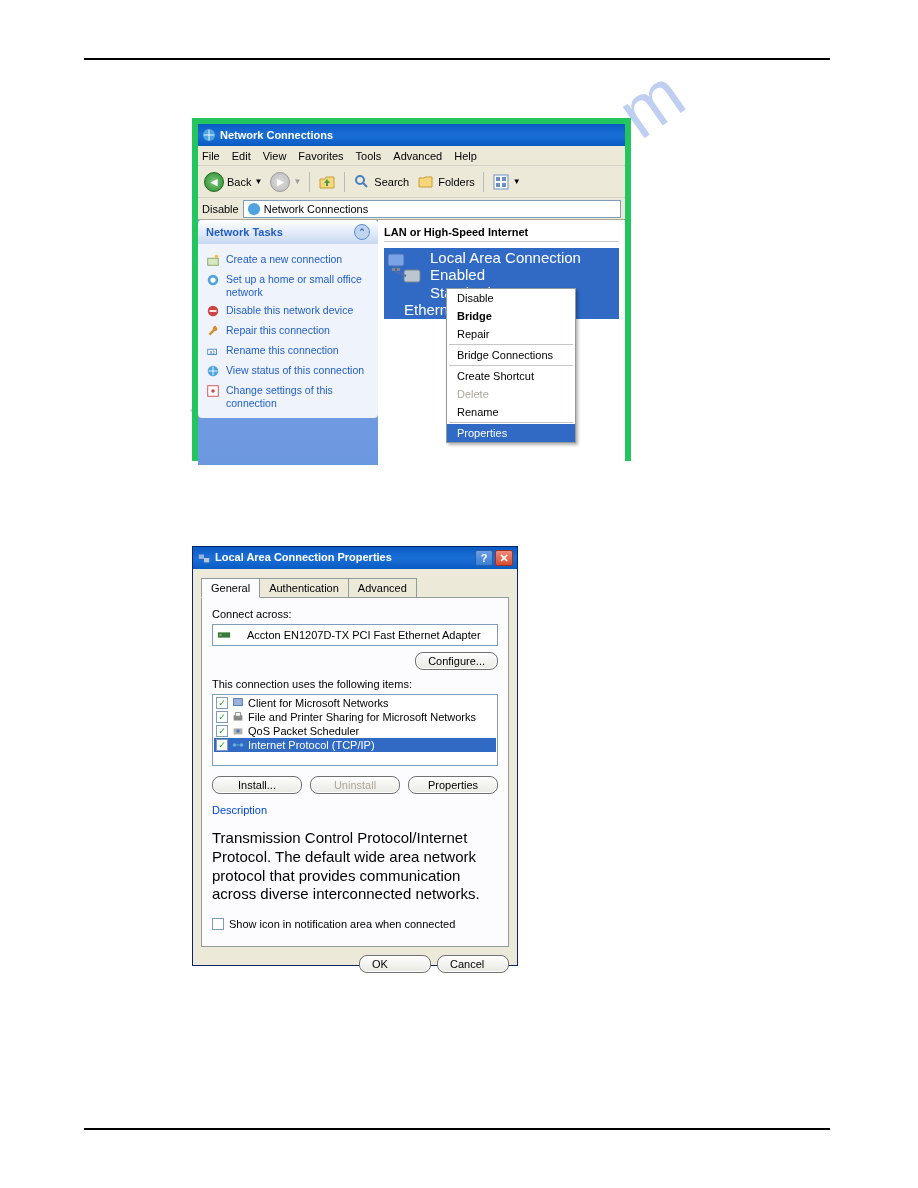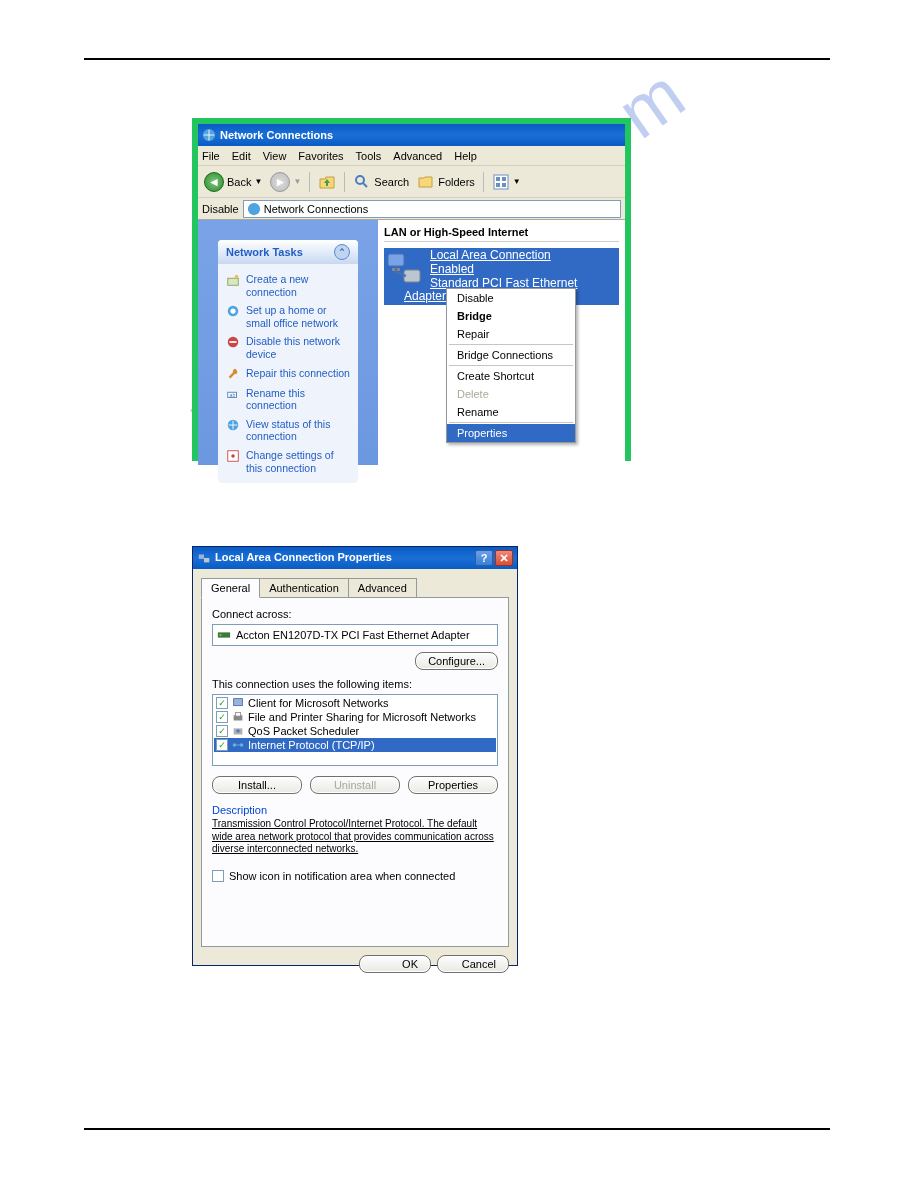--- a/index.html
+++ b/index.html
@@ -16,64 +16,64 @@
 .toolbar { background:#ece9d8; height:32px; display:flex; align-items:center; padding:0 6px; gap:8px; border-bottom:1px solid #d4d0c8; font-size:11px; }
 .btn-back { display:flex; align-items:center; gap:4px; }
 .circle-icon { width:20px; height:20px; border-radius:50%; display:flex; align-items:center; justify-content:center; color:#fff; font-size:12px; }
 .green { background: radial-gradient(#7fc97f,#2a8a2a); border:1px solid #1a6a1a; }
 .gray { background: radial-gradient(#ddd,#bbb); border:1px solid #999; }
 .tool-item { display:flex; align-items:center; gap:3px; }
 .tool-divider { width:1px; height:20px; background:#bbb; }
 .addressbar { background:#ece9d8; height:22px; display:flex; align-items:center; padding:0 4px; font-size:11px; gap:4px; border-bottom:1px solid #aca899; }
 .addr-input { flex:1; background:#fff; border:1px solid #7f9db9; height:18px; display:flex;align-items:center;padding:0 3px;gap:3px;}
 .win1-body { display:flex; height:245px; }
-.tasks-panel { width:180px; background: linear-gradient(#7aa3e7,#6c98e0); padding:20px; }
+.tasks-panel { width:180px; background: linear-gradient(#7aa3e7,#6c98e0); padding:0; }
 .tasks-box { background:#eff3fb; border-radius:4px; }
 .tasks-header { background: linear-gradient(#fff,#c7d8f2); color:#215dc6; font-size:11px; font-weight:bold; padding:4px 8px; border-radius:4px 4px 0 0; display:flex; justify-content:space-between; align-items:center; }
 .collapse-btn { width:16px;height:16px;border-radius:50%;background:#c0d3ef;border:1px solid #5a8cd6;display:flex;align-items:center;justify-content:center;font-size:9px;color:#3a6db3;}
 .tasks-list { padding:6px 8px; }
 .tasks-list a { display:flex; gap:6px; color:#215dc6; font-size:10.5px; text-decoration:none; padding:3px 0; align-items:flex-start; line-height:1.2;}
 .task-icon {width:14px;height:14px;flex-shrink:0;}
 .content-panel { flex:1; background:#fff; padding:6px; position:relative;}
 .section-head { font-size:11px; font-weight:bold; border-bottom:1px solid #ccc; padding-bottom:3px; margin-bottom:6px;}
 .conn-icon { float:left; width:40px; height:40px; margin-right:6px;}
-.conn-item { background:#316ac5; color:#fff; font-size:12px; padding:1px 20px; line-height:1.15;text-decoration:underline;}
+.conn-item { background:#316ac5; color:#fff; font-size:15px; padding:1px 20px; line-height:1.15;}
 .context-menu { position:absolute; top:68px; left:68px; width:130px; background:#fff; border:1px solid #919b9c; box-shadow:2px 2px 3px rgba(0,0,0,0.3); font-size:11px;}
 .context-menu .mi { padding:3px 10px; }
 .context-menu .mi.disabled { color:#aca899; }
 .context-menu .mi.bold { font-weight:bold; }
 .context-menu .sep { border-top:1px solid #c5c5c5; margin:1px 2px; }
 .context-menu .mi.sel { background:#316ac5; color:#fff; }
 
 
 .win2 { position:absolute; top:546px; left:192px; width:326px; height:420px; border:1px solid #0a246a; background:#ece9d8; }
 .titlebar2 { background: linear-gradient(#0a5bc4,#1a6fd6 50%,#0a5bc4); height:22px; display:flex; align-items:center; padding:0 4px; color:#fff; font-size:11px; font-weight:bold; justify-content:space-between;}
 .tb-icons { display:flex; gap:2px; }
 .tb-btn { width:18px;height:16px;border-radius:2px;display:flex;align-items:center;justify-content:center;font-size:11px;color:#fff;font-weight:bold;}
 .tb-help{background:linear-gradient(#6c9fe8,#3a7fd4);border:1px solid #2a5fa4;}
 .tb-close{background:linear-gradient(#f08a7a,#d64e33);border:1px solid #a03020;}
 .tabs { display:flex; margin:8px 8px 0 8px; position:relative; top:1px;}
 .tab { font-size:11px; padding:3px 9px; background:#ece9d8; border:1px solid #919b9c; border-bottom:none; margin-right:-1px; }
 .tab.active { background:#fcfcfe; border-bottom:1px solid #fcfcfe; z-index:2;}
 .tab-body { margin:0 8px 8px 8px; background:#fcfcfe; border:1px solid #919b9c; padding:10px; font-size:11px; height:350px; position:relative;}
 .field-label { margin-bottom:4px; }
-.adapter-box { border:1px solid #7f9db9; background:#fff; padding:4px; display:flex;align-items:center;gap:5px; height:22px;}
+.adapter-box { border:1px solid #7f9db9; background:#fff; padding:4px; display:flex;align-items:center;gap:16px; height:22px;}
 .btn-xp { background:linear-gradient(#fdfdfd,#e9e9e3); border:1px solid #707070; border-radius:8px; padding:2px 12px; font-size:11px; box-shadow:inset 0 0 0 1px #fff; }
 .btn-xp.disabled{color:#aca899;}
 .items-list { border:1px solid #7f9db9; background:#fff; height:72px; margin-top:4px; padding:1px;}
 .items-list .li { display:flex;align-items:center;gap:3px;font-size:11px;padding:0 2px;}
 .items-list .li.sel{ background:#316ac5;color:#fff;}
 .chk{width:12px;height:12px;border:1px solid #7f9db9;background:#fff;display:inline-flex;align-items:center;justify-content:center;font-size:9px;color:#21a121;}
 .item-icon{width:14px;height:14px;}
 .group-title{color:#0046d5;margin-top:10px;}
-.desc{font-size:10px;color:#000;margin-top:2px;line-height:1.25;text-decoration:underline;}
+.desc{font-size:15px;color:#000;margin-top:13px;line-height:1.25;}
 .btn-row { display:flex; gap:8px; margin-top:10px;}
 .btn-row .btn-xp{flex:1;text-align:center;}
 .btn-row2{display:flex;gap:6px;justify-content:flex-end;margin:6px 8px 8px 0;}
-.btn-row2 .btn-xp{width:72px;text-align:right;}
+.btn-row2 .btn-xp{width:72px;text-align:left;}
 .checkbox-row{display:flex;align-items:center;gap:5px;margin-top:14px;}
 
 
 .watermark{position:absolute;top:390px;left:170px;font-size:72px;color:#8da9e6;transform:rotate(-35deg);transform-origin:0 0;opacity:0.55;pointer-events:none;letter-spacing:2px;font-family:Arial;}
 
 
 svg{display:block;}
 </style>
 </head>
 <body>

